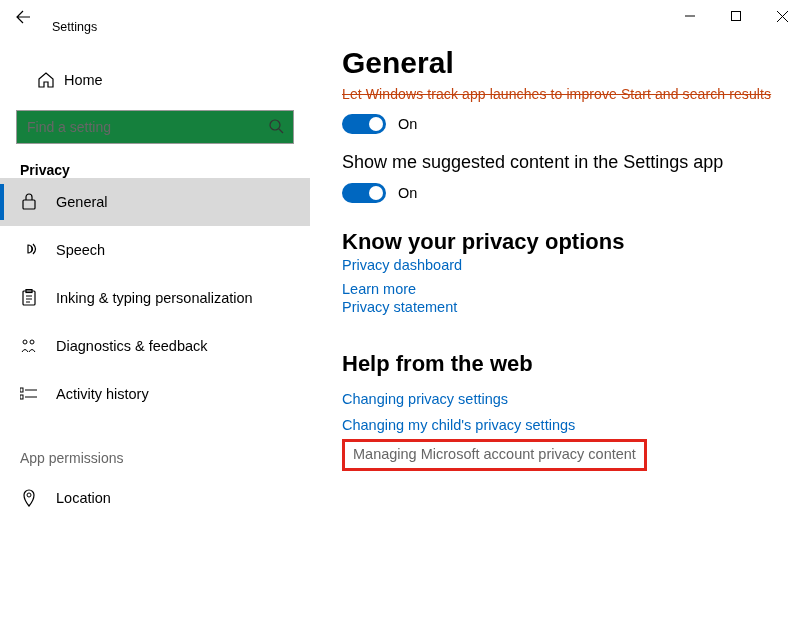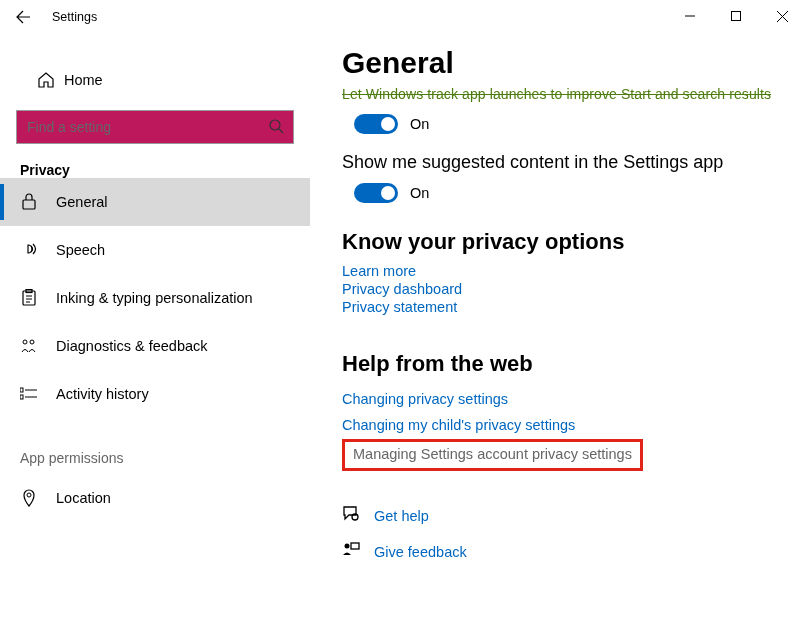--- a/index.html
+++ b/index.html
@@ -1,40 +1,40 @@
 <!DOCTYPE html>
 <html><head>
 <meta charset="utf-8">
 <style>
   * { box-sizing: border-box; margin: 0; padding: 0; font-family: "Segoe UI", Arial, sans-serif; }
   body { width: 805px; height: 622px; overflow: hidden; background: #fff; color: #000; position: relative; }
-  .titlebar { height: 34px; display: flex; align-items: center; }
+  .titlebar { height: 34px; display: flex; align-items: flex-end; }
   .titlebar .back { width: 46px; height: 34px; display: flex; align-items: center; justify-content: center; }
   .titlebar .title { font-size: 12.5px; padding-left: 6px; }
   .win-controls { position: absolute; right: 0; top: 0; display: flex; }
   .win-btn { width: 46px; height: 32px; display: flex; align-items: center; justify-content: center; }
   .container { display: flex; height: calc(622px - 34px); }
   .sidebar { width: 310px; padding: 8px 0 0 0; position: relative; }
   .home-row { display: flex; align-items: center; height: 40px; padding-left: 37px; gap: 9px; margin-top: 18px; }
   .home-row .label { font-size: 14.5px; }
   .search-wrap { margin: 10px 16px 0 16px; position: relative; }
-  .search { width: 100%; height: 34px; border: 1px solid #999; padding: 0 36px 0 10px; font-size: 14px; background: #be185d; }
+  .search { width: 100%; height: 34px; border: 1px solid #999; padding: 0 36px 0 10px; font-size: 14px; background: #15803d; }
   .search::placeholder { color: #666; }
   .search-icon { position: absolute; right: 10px; top: 8px; }
   .section-label { font-size: 14px; font-weight: 700; padding: 18px 0 0 20px; }
   .nav-header { color: #666; font-size: 14px; padding: 32px 0 8px 20px; }
   .nav-item { display: flex; align-items: center; height: 48px; padding-left: 20px; gap: 18px; position: relative; cursor: default; }
   .nav-item.selected { background: #d9d9d9; }
   .nav-item.selected::before { content: ""; position: absolute; left: 0; top: 6px; bottom: 6px; width: 4px; background: #0067c0; }
   .nav-item .label { font-size: 14.5px; }
   .nav-icon { width: 18px; display: flex; justify-content: center; }
   .main { flex: 1; padding: 12px 20px 0 32px; position: relative; overflow: hidden; }
   .page-title { font-size: 30px; font-weight: 600; margin-bottom: 8px; }
-  .cutoff { color: #4d7c0f; font-size: 14px; text-decoration: line-through; position: relative; top: -2px; white-space: nowrap; letter-spacing: 0.1px; }
-  .row { margin: 10px 0 18px 12px; }
+  .cutoff { color: #c2410c; font-size: 14px; text-decoration: line-through; position: relative; top: -2px; white-space: nowrap; letter-spacing: 0.1px; }
+  .row { margin: 10px 0 18px 0; }
   .setting-label { font-size: 18px; margin-bottom: 10px; }
   .toggle-row { display: flex; align-items: center; gap: 12px; }
   .toggle { width: 44px; height: 20px; border-radius: 10px; background: #0067c0; position: relative; }
   .toggle .thumb { position: absolute; right: 3px; top: 3px; width: 14px; height: 14px; border-radius: 50%; background: #fff; }
   .toggle-text { font-size: 14.5px; }
   .section-head { font-size: 22px; font-weight: 600; margin-top: 26px; }
   .section-desc { font-size: 14px; color: #555; margin-top: 8px; }
   .link { color: #0067c0; font-size: 14.5px; margin-top: 8px; display: block; }
   .link.muted { color: #666; }
   .highlight-box { border: 3px solid #e2231a; padding: 4px 8px 6px 8px; margin-top: 6px; display: inline-block; }
@@ -178,42 +178,25 @@
     <div class="row">
       <div class="toggle-row">
         <div class="toggle">
             <div class="thumb"></div>
           </div>
         <span class="toggle-text">On</span>
       </div>
     </div>
 
     <div class="section-head">Know your privacy options</div>
+    <a class="link" style="margin-top:2px">Privacy dashboard</a>
     <a class="link">Learn more</a>
-    <a class="link" style="margin-top:2px">Privacy dashboard</a>
     <a class="link" style="margin-top:2px">Privacy statement</a>
 
     <div class="section-head" style="margin-top:36px">Help from the web</div>
     <a class="link" style="margin-top:14px">Changing privacy settings</a>
     <a class="link" style="margin-top:10px">Changing my child's privacy settings</a>
     <div class="highlight-box">
-      <a class="link muted" style="margin:0">Managing Settings account privacy settings</a>
-    </div>
-
-    <div class="footer-links">
-      <div class="footer-link">
-        <span><svg width="18" height="18" viewBox="0 0 18 18">
-              <path d="M2 2 H14 V10 H7 L3 14 V10 H2 Z" stroke="#000" stroke-width="1.3" fill="none"></path>
-              <circle cx="13" cy="12" r="3" stroke="#000" fill="none" stroke-width="1.3"></circle>
-            </svg></span>
-        <span class="text">Get help</span>
-      </div>
-      <div class="footer-link">
-        <span><svg width="18" height="18" viewBox="0 0 18 18">
-              <circle cx="5" cy="5" r="2.5" fill="#000"></circle>
-              <path d="M1 14 Q5 9 9 14 Z" fill="#000"></path>
-              <rect x="9" y="2" width="8" height="6" stroke="#000" fill="none" stroke-width="1.3"></rect>
-            </svg></span>
-        <span class="text">Give feedback</span>
-      </div>
-    </div>
+      <a class="link muted" style="margin:0">Managing Microsoft account privacy content</a>
+    </div>
+
   </div>
 </div>
 
 </body></html>

